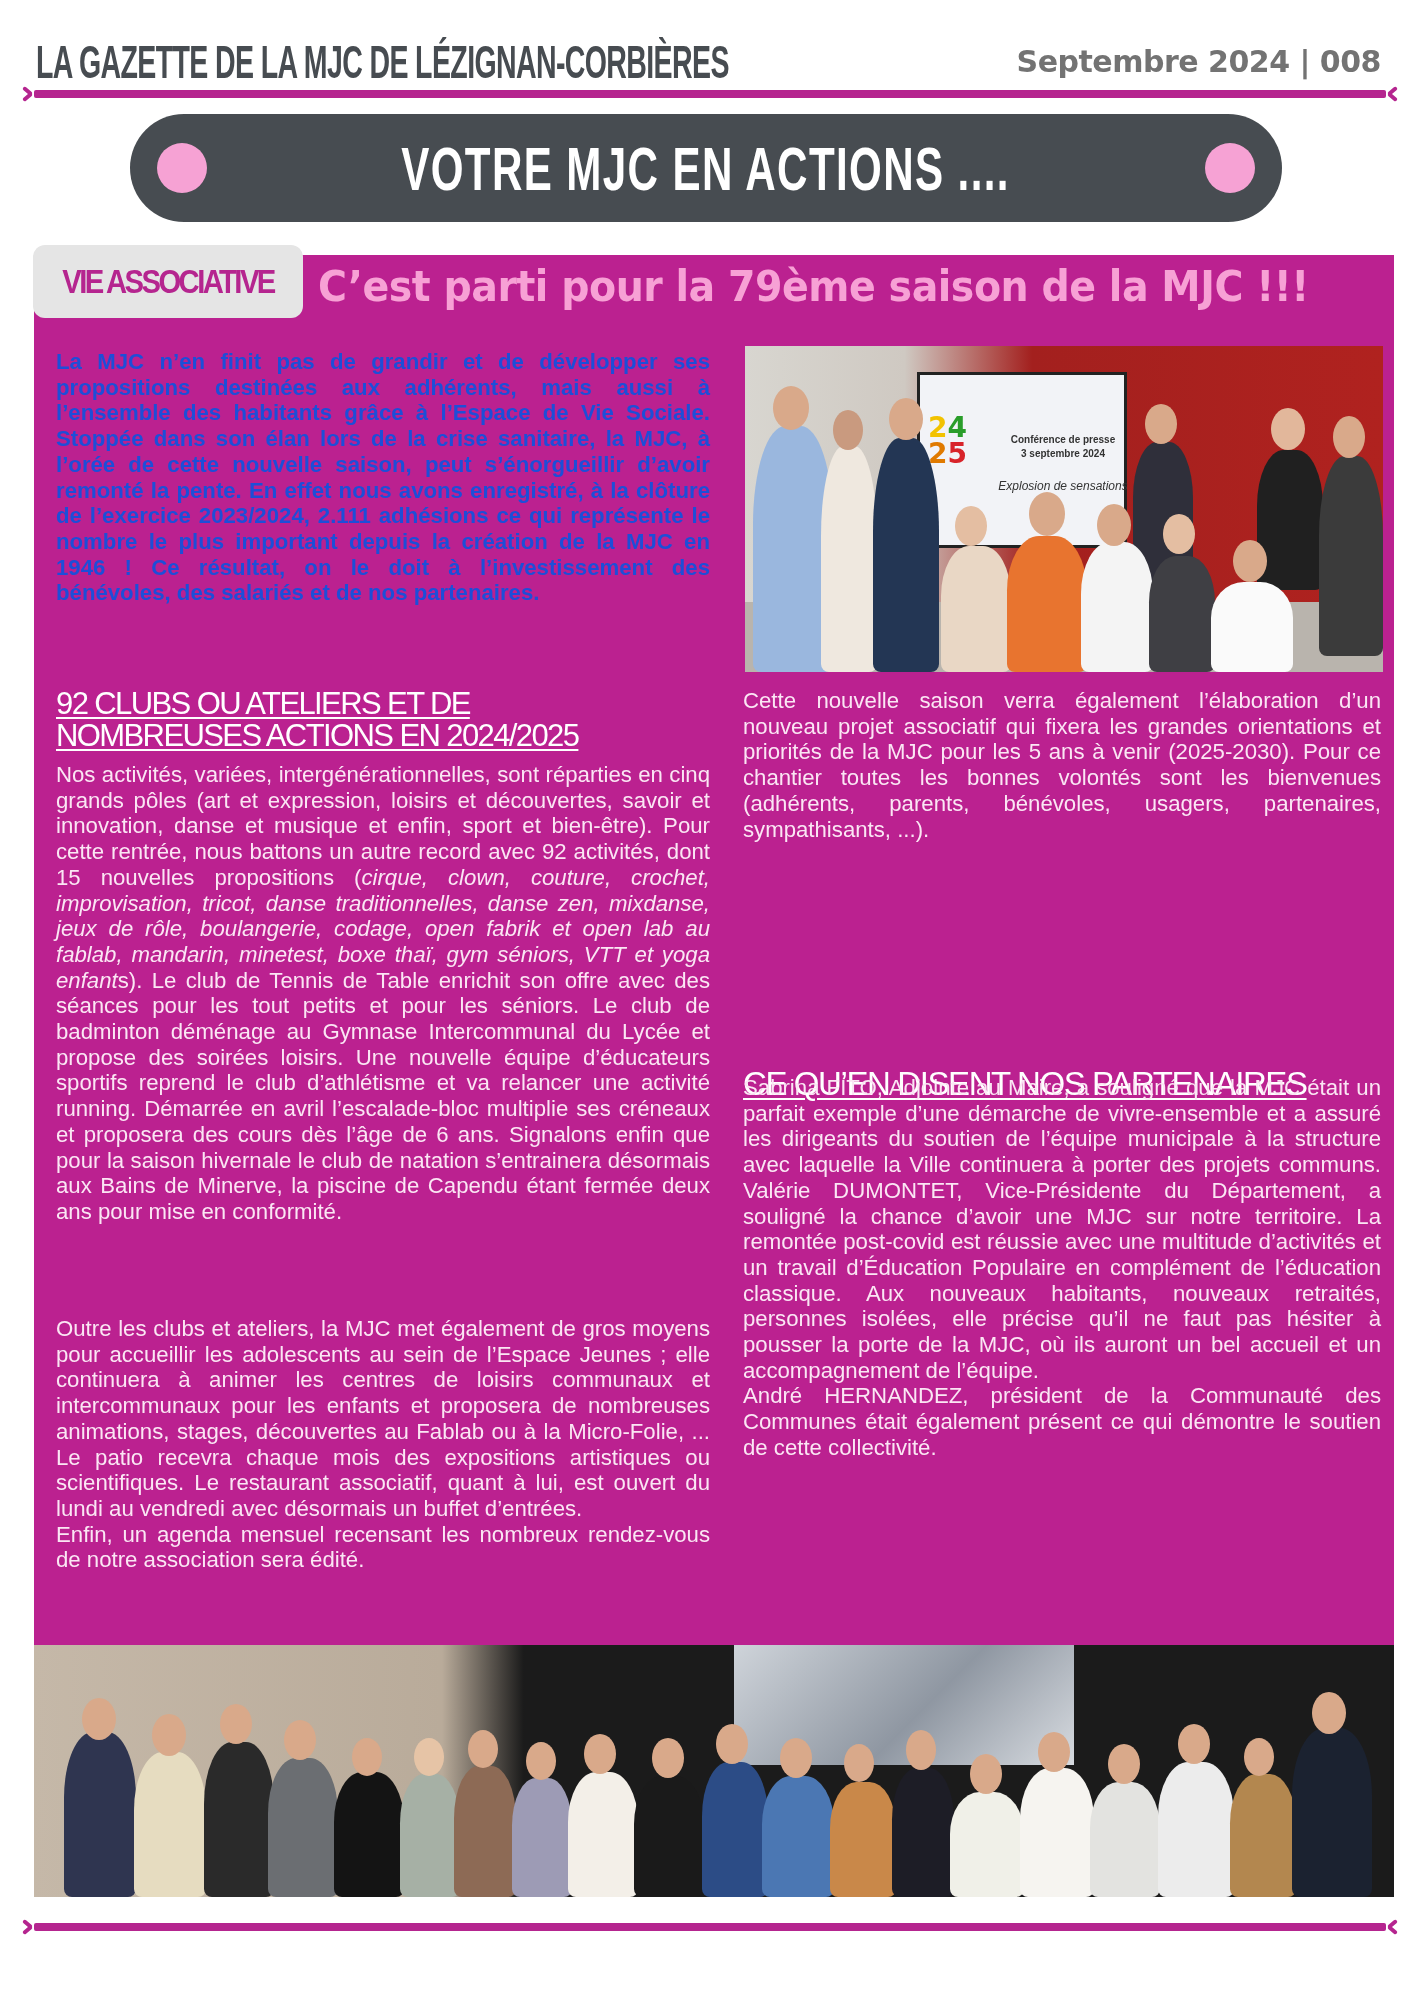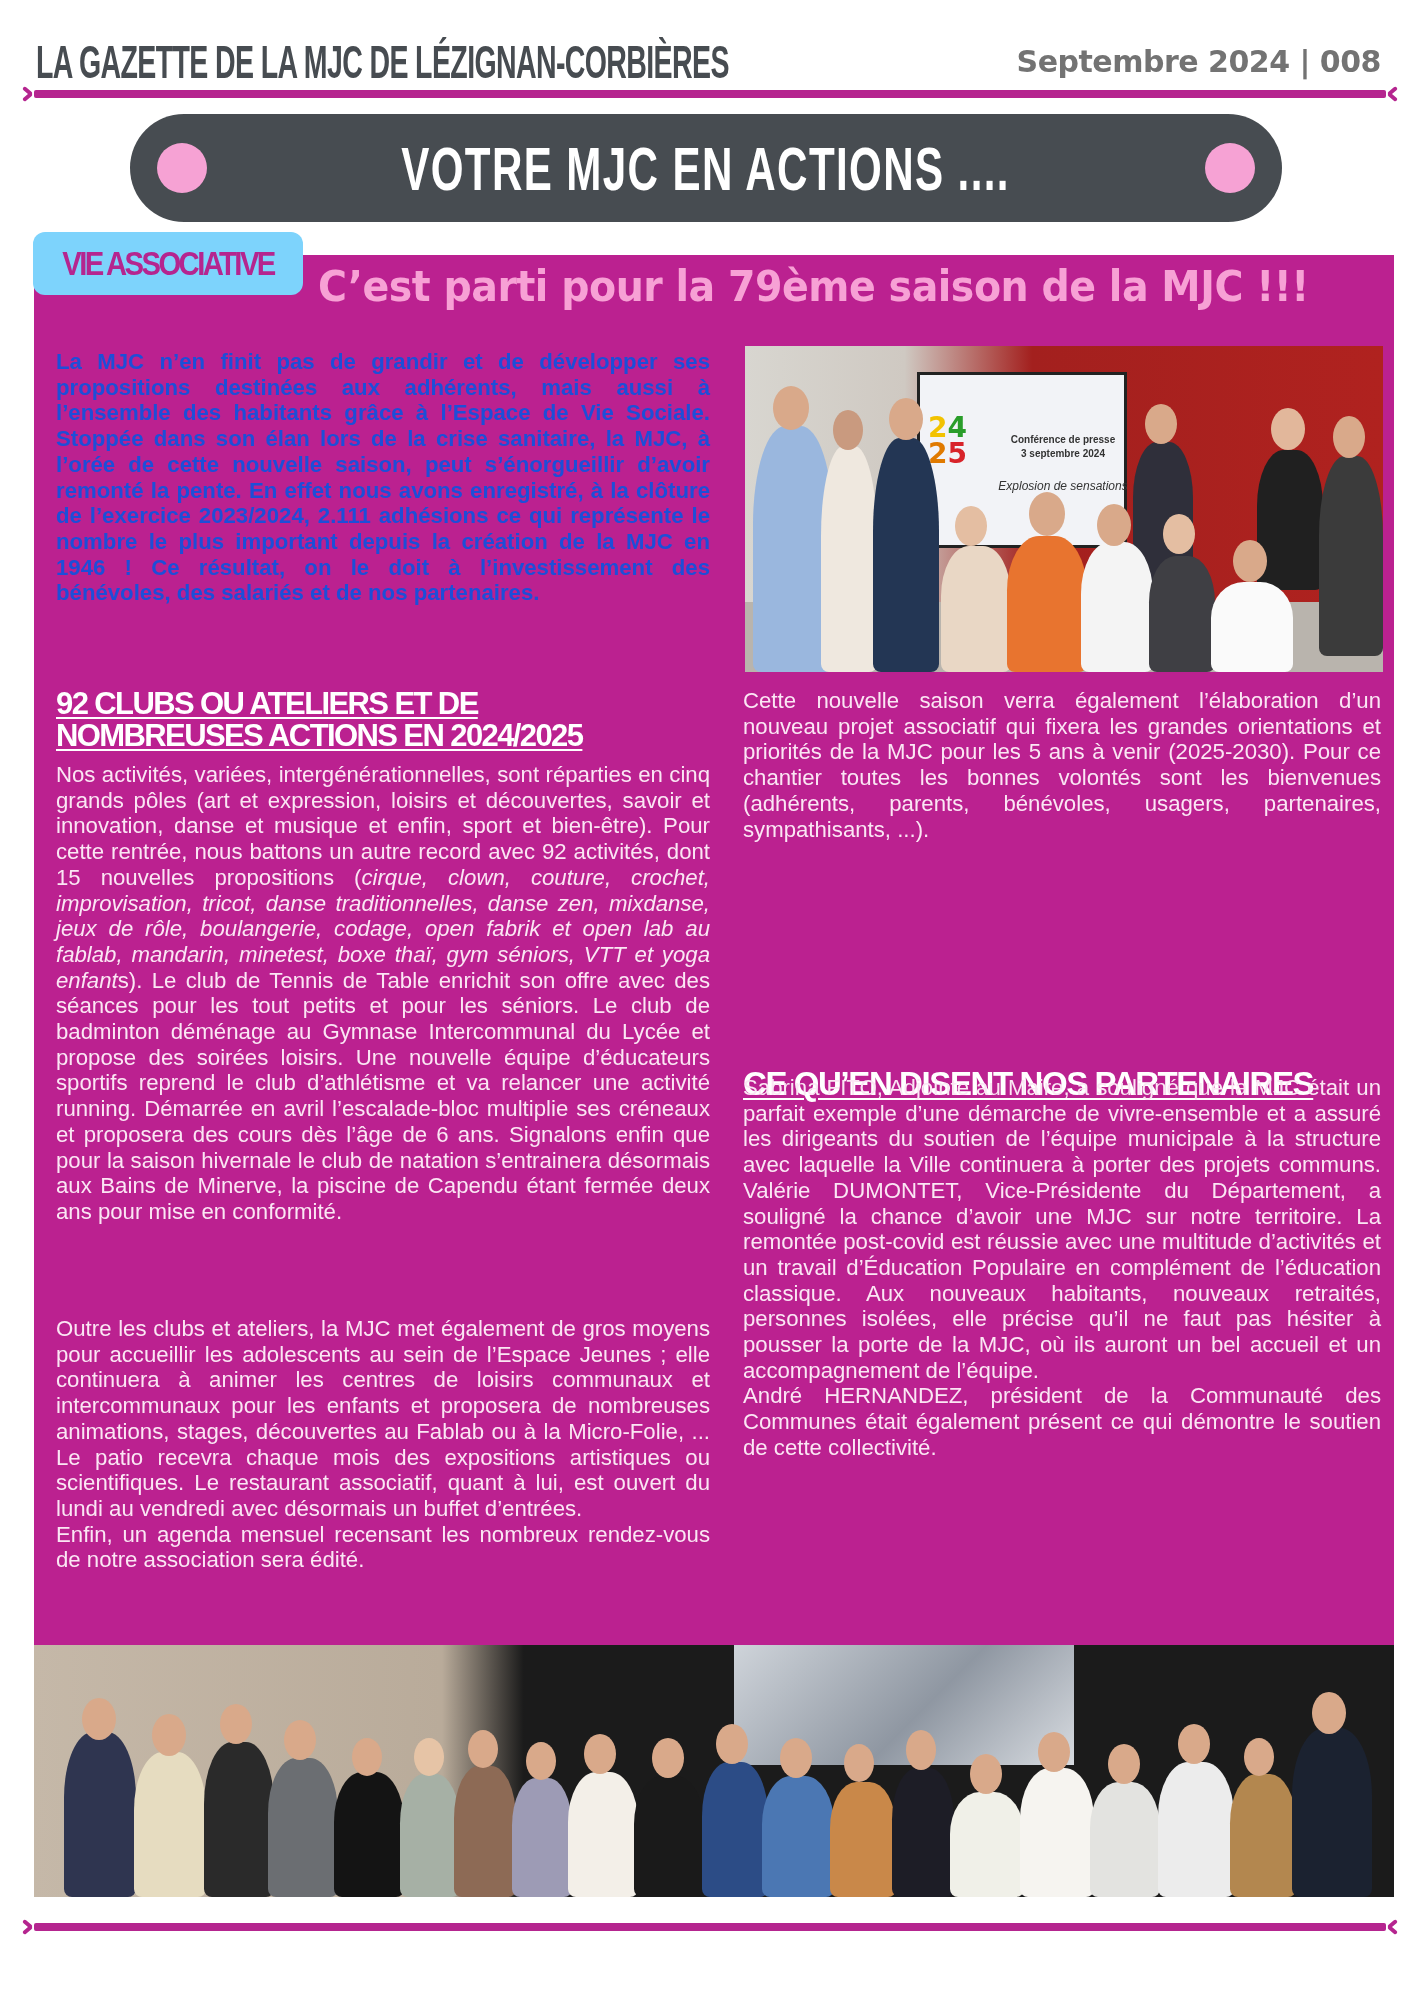--- a/index.html
+++ b/index.html
@@ -57,22 +57,22 @@
       font-size: 62px; color: #ffffff; letter-spacing: 2px;
       transform: scaleX(0.68); white-space: nowrap;
     }
 
     
     .article {
       position: absolute; left: 34px; top: 255px; width: 1360px; height: 1390px;
       background: #bb2190;
     }
     .badge {
-      position: absolute; left: 33px; top: 232px; width: 270px; height: 63px;
-      background: #7dd3fc; border-radius: 12px;
+      position: absolute; left: 33px; top: 245px; width: 270px; height: 73px;
+      background: #e5e5e5; border-radius: 12px;
       display: flex; align-items: center; justify-content: center; z-index: 2;
     }
     .badge-text {
       font-family: "Liberation Sans", sans-serif; font-weight: bold;
       font-size: 34px; color: #b5258f; letter-spacing: -3px;
       transform: scaleX(0.86); white-space: nowrap;
     }
     .article-title {
       position: absolute; left: 318px; top: 262px; z-index: 2;
       font-family: "DejaVu Sans", sans-serif; font-weight: bold;
@@ -85,21 +85,21 @@
       position: absolute; color: #fbe6f4;
       font-family: "Liberation Sans", sans-serif;
       font-size: 22.2px; line-height: 25.7px; text-align: justify;
     }
     .col p { margin: 0; }
     .col-left { left: 56px; width: 654px; }
     .col-right { left: 743px; width: 638px; }
 
     .intro { top: 349px; font-weight: bold; color: #1d4ed8; }
     .section-heading {
-      position: absolute; font-family: "Liberation Sans", sans-serif; font-weight: bold;
+      position: absolute; font-family: "Liberation Sans", sans-serif; font-weight: normal;
       font-size: 31px; line-height: 32px; color: #ffffff; text-decoration: underline;
       text-decoration-thickness: 2px; text-underline-offset: 3px;
       letter-spacing: -1.6px; white-space: nowrap;
     }
     .h-left { left: 56px; top: 688px; }
     .h-right { left: 743px; top: 1068px; font-size: 33px; letter-spacing: -1.4px; }
 
     .left-body-1 { top: 762px; }
     .left-body-2 { top: 1316px; }
     .right-body-1 { top: 688px; }

